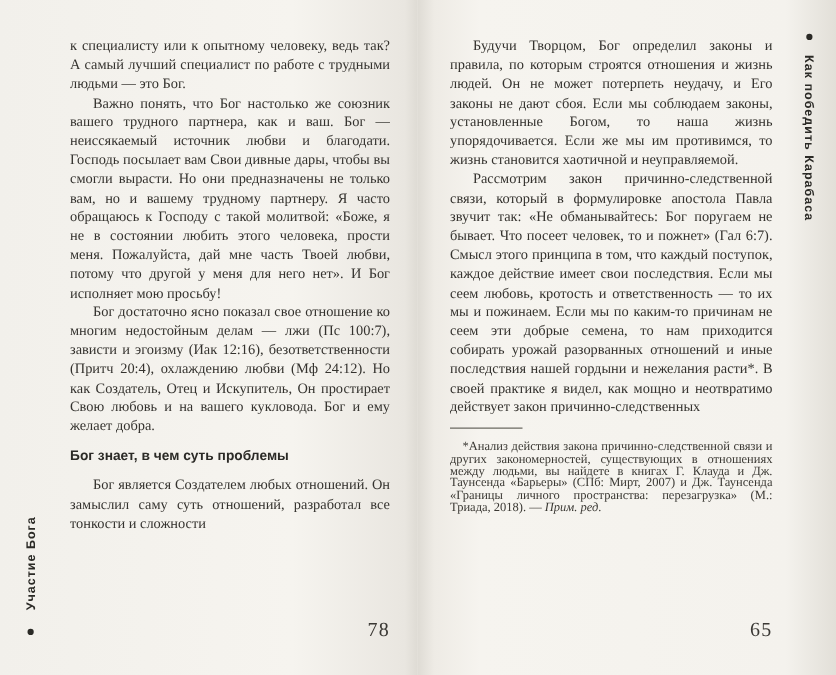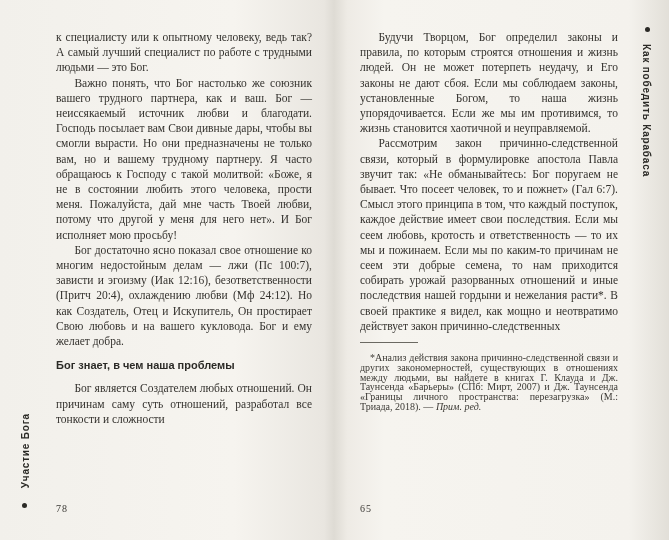--- a/index.html
+++ b/index.html
@@ -36,21 +36,21 @@
   .footnote-rule {
     width:58px; height:1px; background:#6b6962; margin:0 0 4px 0;
   }
   .footnote {
     font-size:10px; line-height:9.8px; text-align:justify;
     text-indent:10px; color:#3b3934;
   }
   .footnote .footnote-note { font-style:italic; }
   .pagenum {
     position:absolute; bottom:26px;
-    font-size:10px; letter-spacing:1px; text-align:left; color:#3a3834;
+    font-size:16px; letter-spacing:1px; text-align:right; color:#3a3834;
   }
   .pagenum-left  { left:56px; width:256px; }
   .pagenum-right { left:26px; width:258px; }
   .vlabel {
     position:absolute;
     font-family:"Liberation Sans", sans-serif;
     font-weight:bold; font-size:10px; letter-spacing:0.8px; color:#2b2a26;
     white-space:nowrap;
   }
   .vlabel-left {
@@ -74,22 +74,22 @@
 <div class="stage">
 
   <div class="page page-left">
     <span class="vlabel vlabel-left">Участие Бога</span>
     <span class="marker-dot dot-left"></span>
 
     <div class="content content-left">
       <p class="para no-indent">к специалисту или к опытному человеку, ведь так? А самый лучший специалист по работе с трудными людьми — это Бог.</p>
       <p class="para">Важно понять, что Бог настолько же союзник вашего трудного партнера, как и ваш. Бог — неиссякаемый источник любви и благодати. Господь посылает вам Свои дивные дары, чтобы вы смогли вырасти. Но они предназначены не только вам, но и вашему трудному партнеру. Я часто обращаюсь к Господу с такой молитвой: «Боже, я не в состоянии любить этого человека, прости меня. Пожалуйста, дай мне часть Твоей любви, потому что другой у меня для него нет». И Бог исполняет мою просьбу!</p>
       <p class="para">Бог достаточно ясно показал свое отношение ко многим недостойным делам — лжи (Пс 100:7), зависти и эгоизму (Иак 12:16), безответственности (Притч 20:4), охлаждению любви (Мф 24:12). Но как Создатель, Отец и Искупитель, Он простирает Свою любовь и на вашего кукловода. Бог и ему желает добра.</p>
-      <h2 class="section-heading">Бог знает, в чем наша проблемы</h2>
-      <p class="para">Бог является Создателем любых отношений. Он причинам саму суть отношений, разработал все тонкости и сложности</p>
+      <h2 class="section-heading">Бог знает, в чем суть проблемы</h2>
+      <p class="para">Бог является Создателем любых отношений. Он замыслил саму суть отношений, разработал все тонкости и сложности</p>
     </div>
 
     <div class="pagenum pagenum-left">78</div>
   </div>
 
   <div class="page page-right">
     <span class="vlabel vlabel-right">Как победить Карабаса</span>
     <span class="marker-dot dot-right"></span>
 
     <div class="content content-right">

